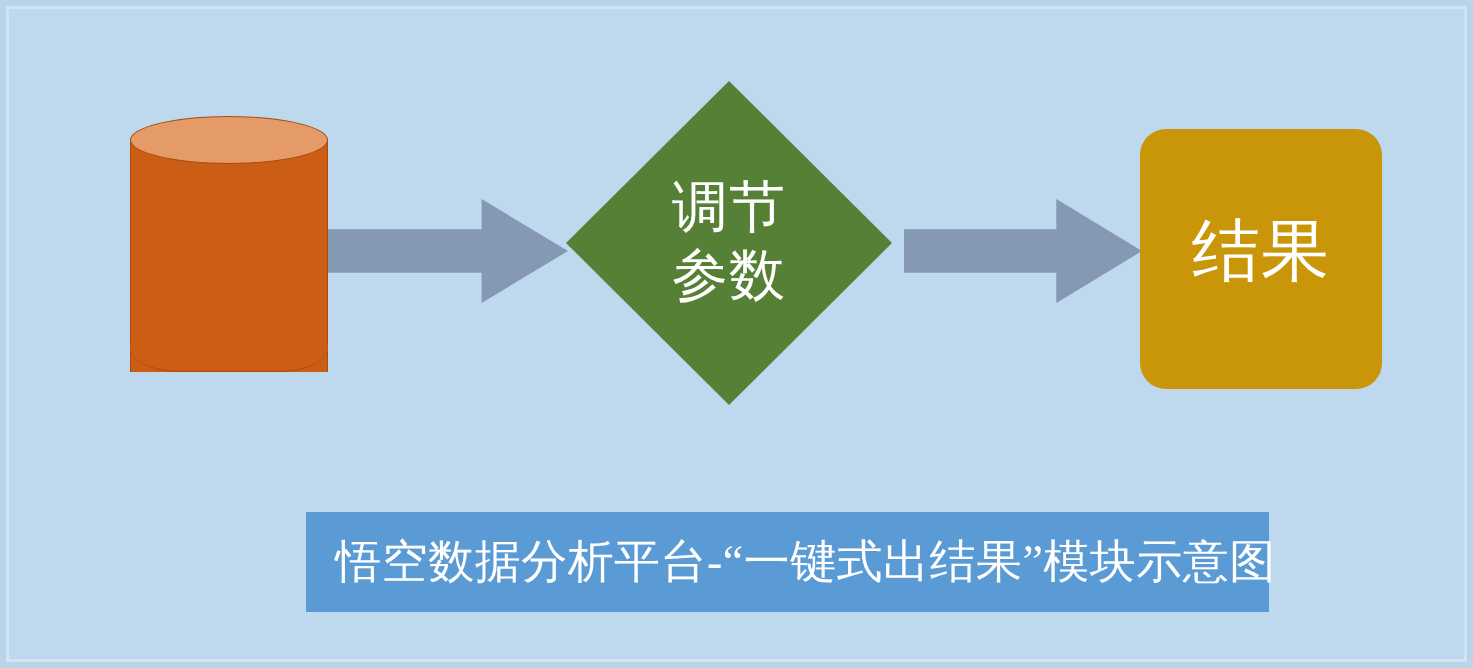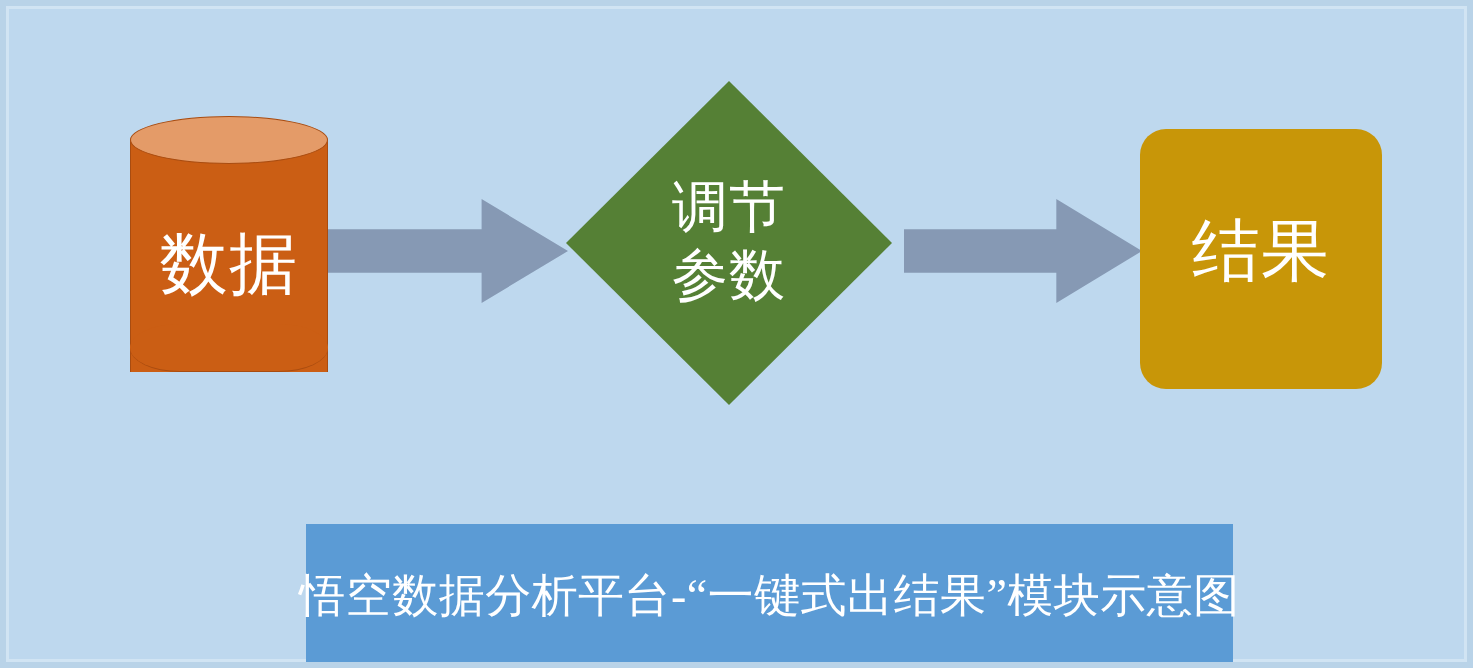--- a/index.html
+++ b/index.html
@@ -139,45 +139,45 @@
   }
   #result-box .node-label {
     top: 86px;
     font-size: 68px;
   }
 
   
   #caption-banner {
     position: absolute;
     left: 300px;
-    top: 518px;
+    top: 506px;
     width: 927px;
-    height: 144px;
+    height: 100px;
     background: #5b9bd5;
     display: flex;
     align-items: center;
     justify-content: center;
+    padding-left: 36px;
   }
   #caption-banner .caption-text {
     color: #ffffff;
     font-size: 46px;
     letter-spacing: 0.01em;
     white-space: nowrap;
   }
 </style>
 </head>
 <body>
 
 <div id="canvas">
 
   <div id="cylinder">
     <div class="cyl-body"></div>
     <div class="cyl-bottom"></div>
     <div class="cyl-top"></div>
-    <div class="node-label">数据</div>
   </div>
 
   <div id="arrow-1" class="block-arrow"></div>
 
   <div id="diamond">
     <div class="diamond-shape"></div>
     <div class="node-label">调节
 参数</div>
   </div>
 

